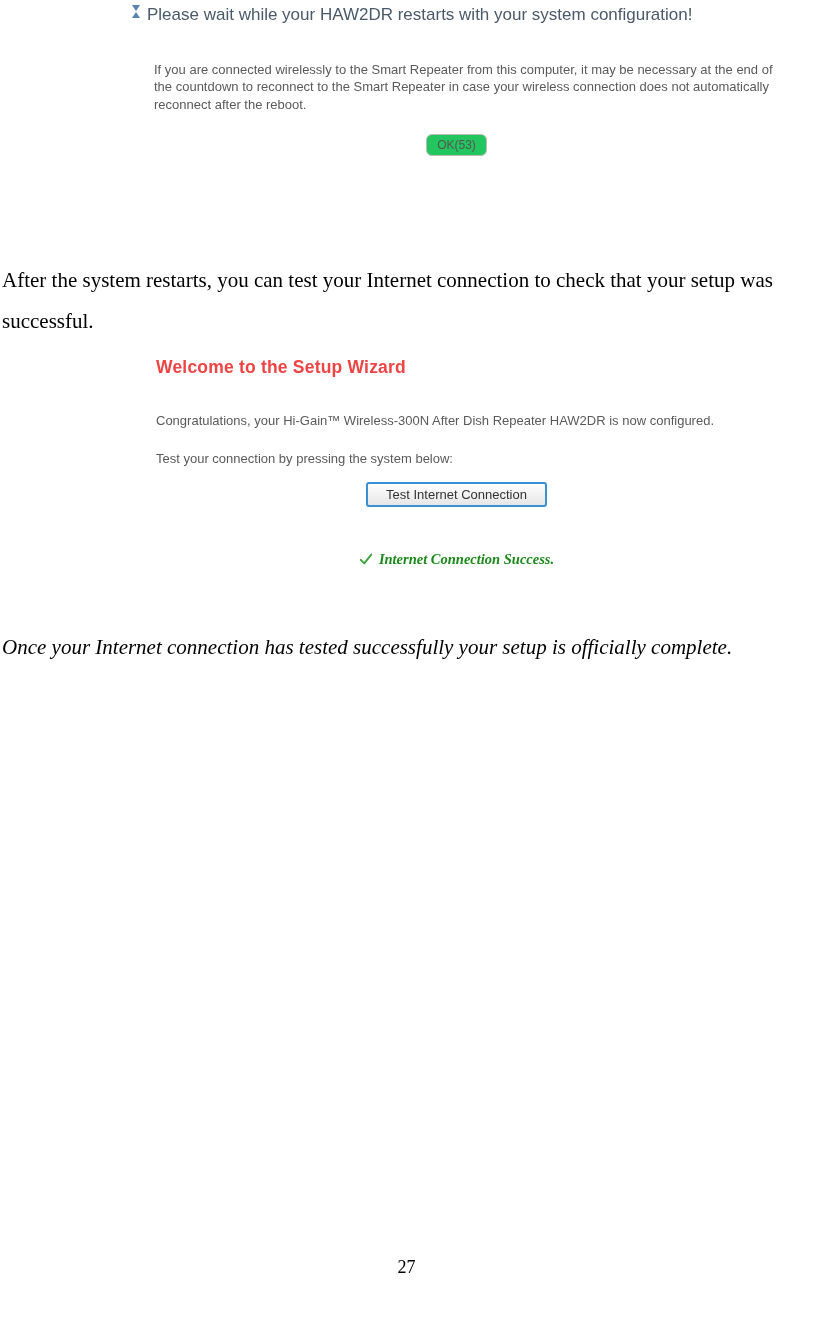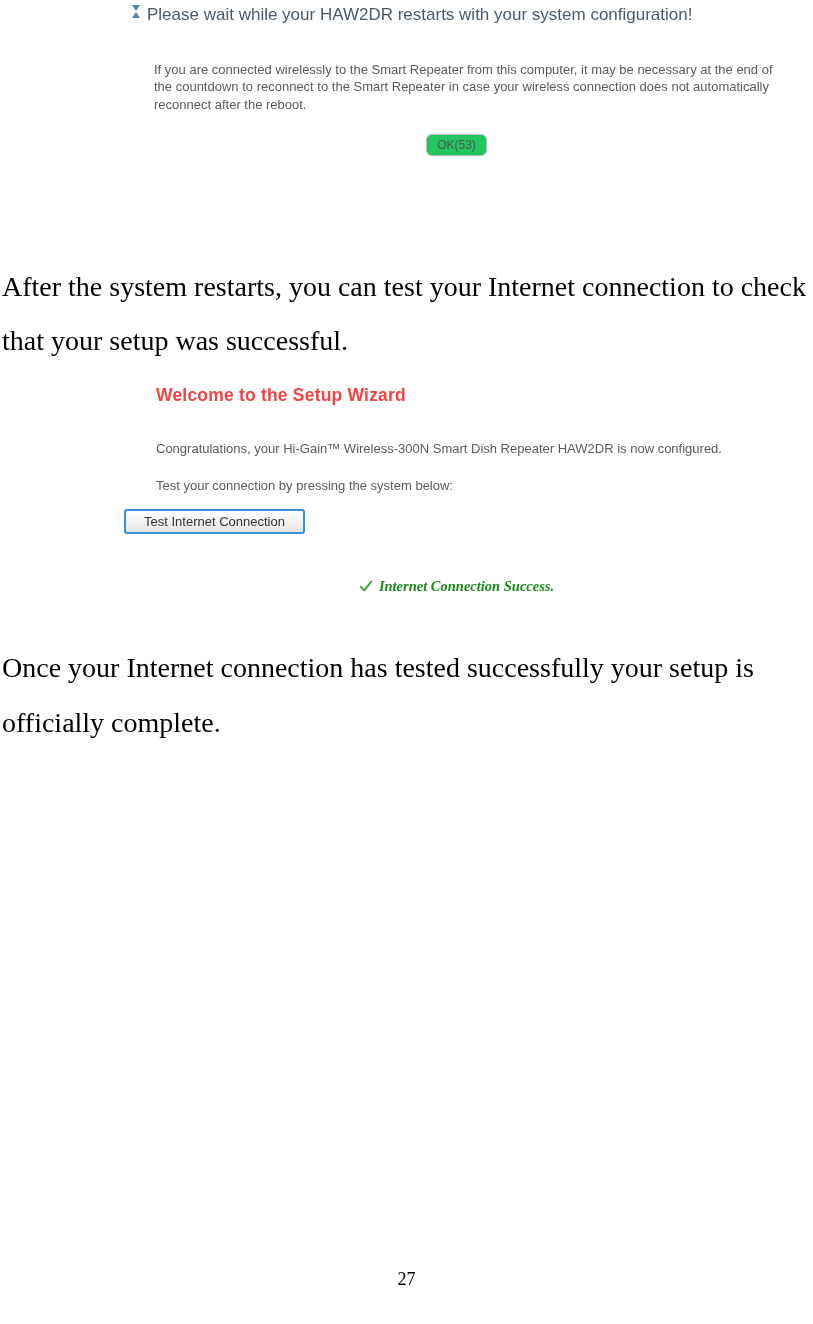--- a/index.html
+++ b/index.html
@@ -86,31 +86,32 @@
       color: #555;
       background: #22c55e;
       border: 1px solid #bbb;
       padding: 3px 10px;
       border-radius: 6px;
       cursor: pointer;
     }
     
     .body-text {
       font-family: "Times New Roman", Times, serif;
-      font-size: 28px;
+      font-size: 21px;
       color: #000;
       line-height: 1.95;
       margin-left: 2px;
       margin-right: 2px;
     }
     .para1 {
       margin-top: 24px;
     }
     .para2 {
-      margin-top: 46px;
+      margin-top: 59px;
+      font-style: italic;
     }
     
     .ui-box-2 {
       margin-left: 124px;
       margin-top: 6px;
       width: 665px;
       padding-left: 32px;
       padding-top: 10px;
     }
     .ui-box-2 .heading2 {
@@ -128,20 +129,21 @@
       line-height: 1.4;
       padding-right: 20px;
     }
     .ui-box-2 .testlabel {
       margin-top: 20px;
       font-family: Arial, Helvetica, sans-serif;
       font-size: 13px;
       color: #5a5a5a;
     }
     .test-button-wrap {
+      text-align: center;
       margin-top: 16px;
       margin-left: -32px;
     }
     .test-button {
       display: inline-block;
       font-family: Arial, Helvetica, sans-serif;
       font-size: 13px;
       color: #333;
       background: linear-gradient(to bottom, #fefefe, #e6e6e6);
       border: 2px solid #3b8fd6;
@@ -170,21 +172,21 @@
     .success-text {
       font-family: "Times New Roman", Times, serif;
       font-weight: bold;
       font-size: 14.5px;
       color: #1a8a1a;
       font-style: italic;
     }
     
     .page-number {
       position: absolute;
-      bottom: 34px;
+      bottom: 46px;
       left: 0;
       width: 100%;
       text-align: center;
       font-family: "Times New Roman", Times, serif;
       font-size: 18px;
       color: #000;
     }
   </style>
 </head>
 <body>
@@ -202,21 +204,21 @@
     <div class="description">If you are connected wirelessly to the Smart Repeater from this computer, it may be necessary at the end of the countdown to reconnect to the Smart Repeater in case your wireless connection does not automatically reconnect after the reboot.</div>
     <div class="ok-button-wrap">
       <span class="ok-button">OK(53)</span>
     </div>
   </div>
 
   <div class="body-text para1">After the system restarts, you can test your Internet connection to check that your setup was successful.</div>
 
   <div class="ui-box-2">
     <div class="heading2">Welcome to the Setup Wizard</div>
-    <div class="congrats">Congratulations, your Hi-Gain™ Wireless-300N Smart Dish Repeater HAW2DR is now configured.</div>
+    <div class="congrats">Congratulations, your Hi-Gain™ Wireless-300N After Dish Repeater HAW2DR is now configured.</div>
     <div class="testlabel">Test your connection by pressing the system below:</div>
     <div class="test-button-wrap">
       <span class="test-button">Test Internet Connection</span>
     </div>
     <div class="success-line">
       <span class="check-icon">
         <svg viewBox="0 0 16 16">
           <path d="M2 9 L6 13 L14 3" stroke="#3aa63a" stroke-width="2.2" fill="none" stroke-linecap="round" stroke-linejoin="round"></path>
         </svg>
       </span>

